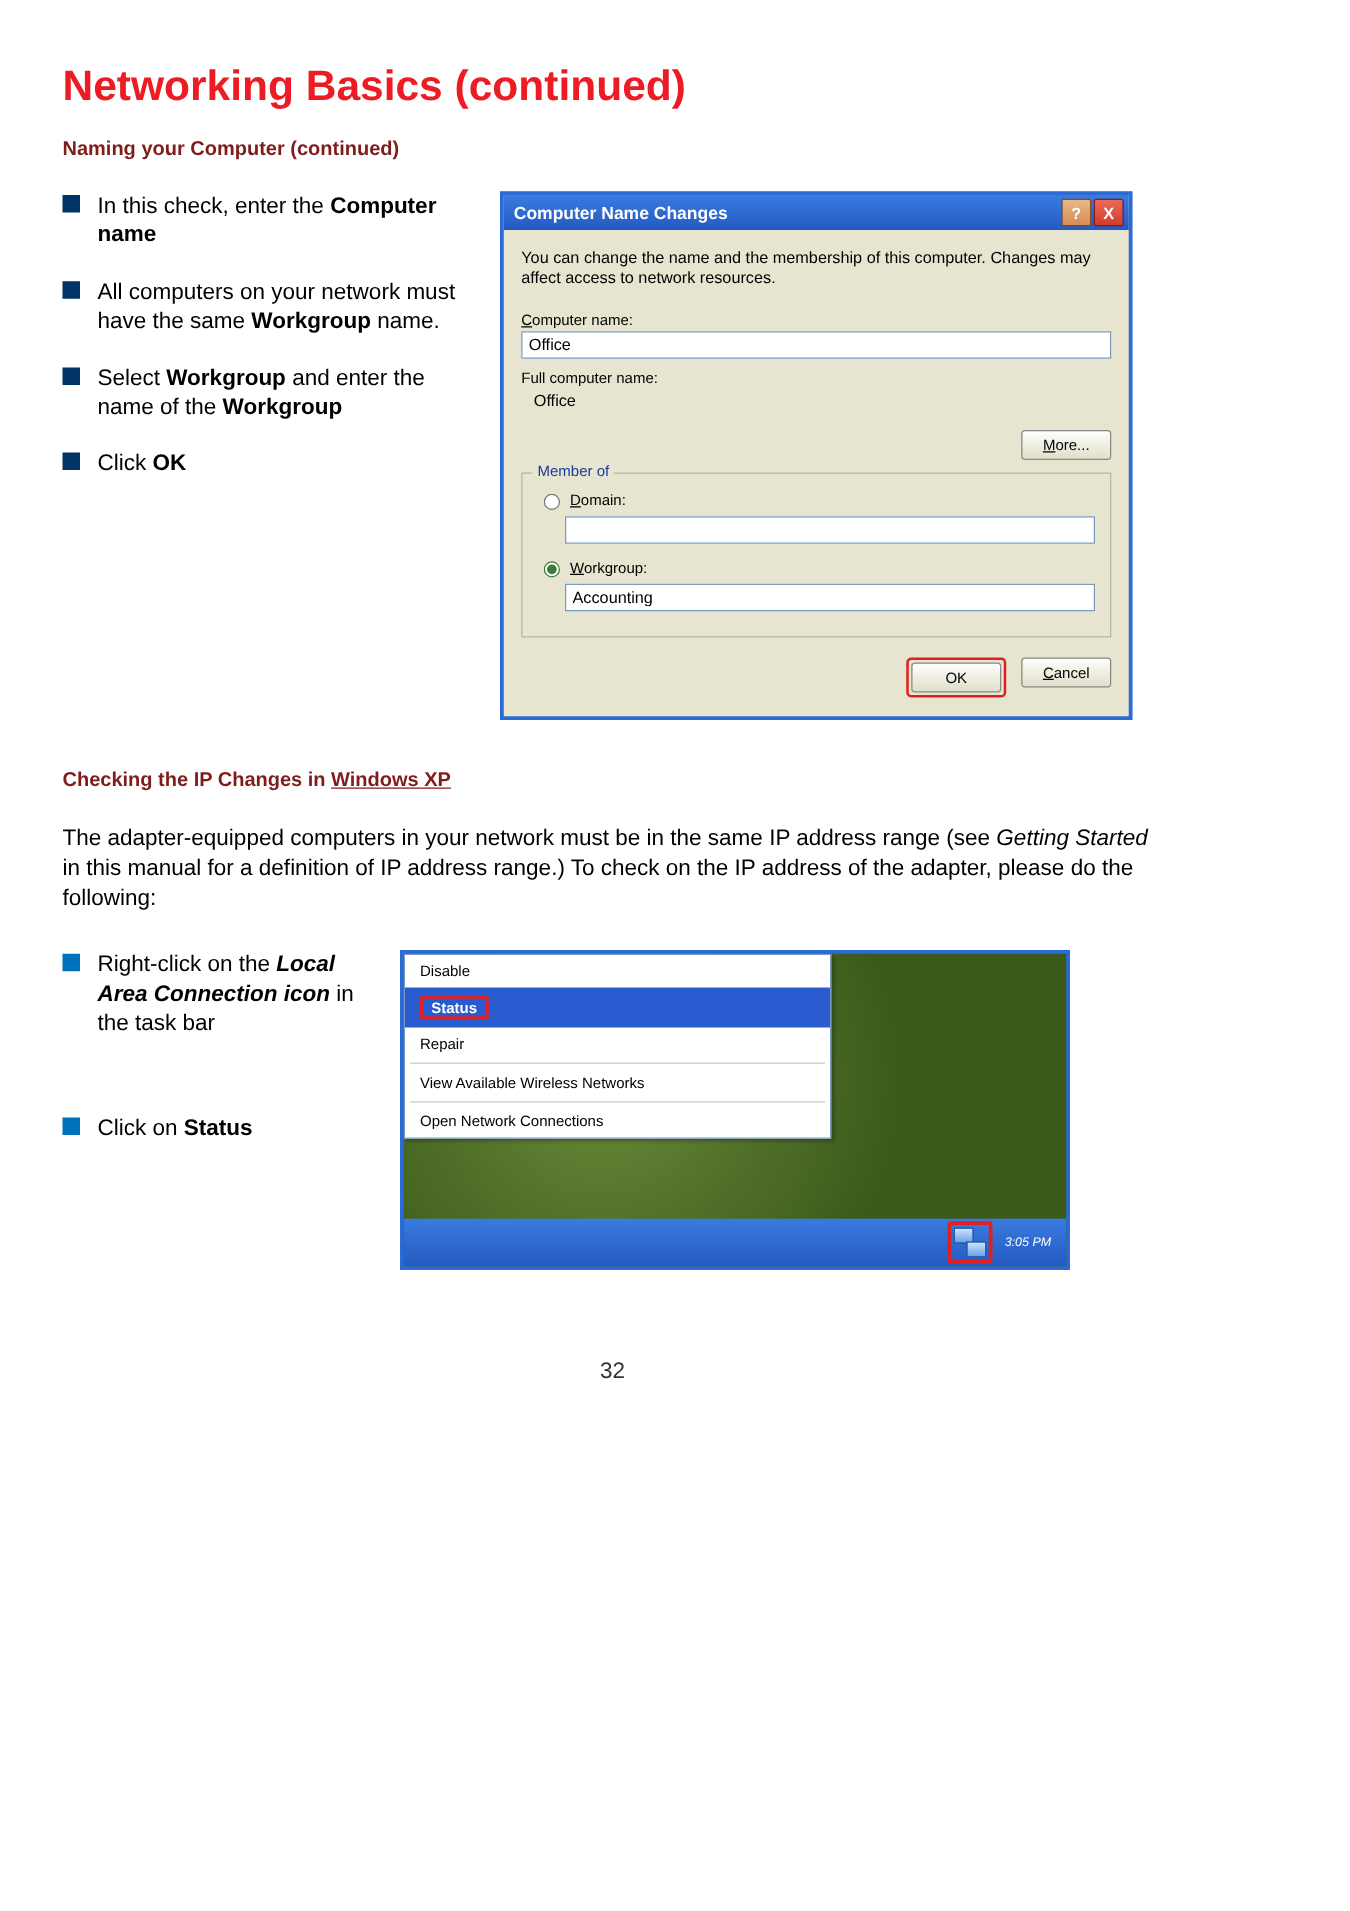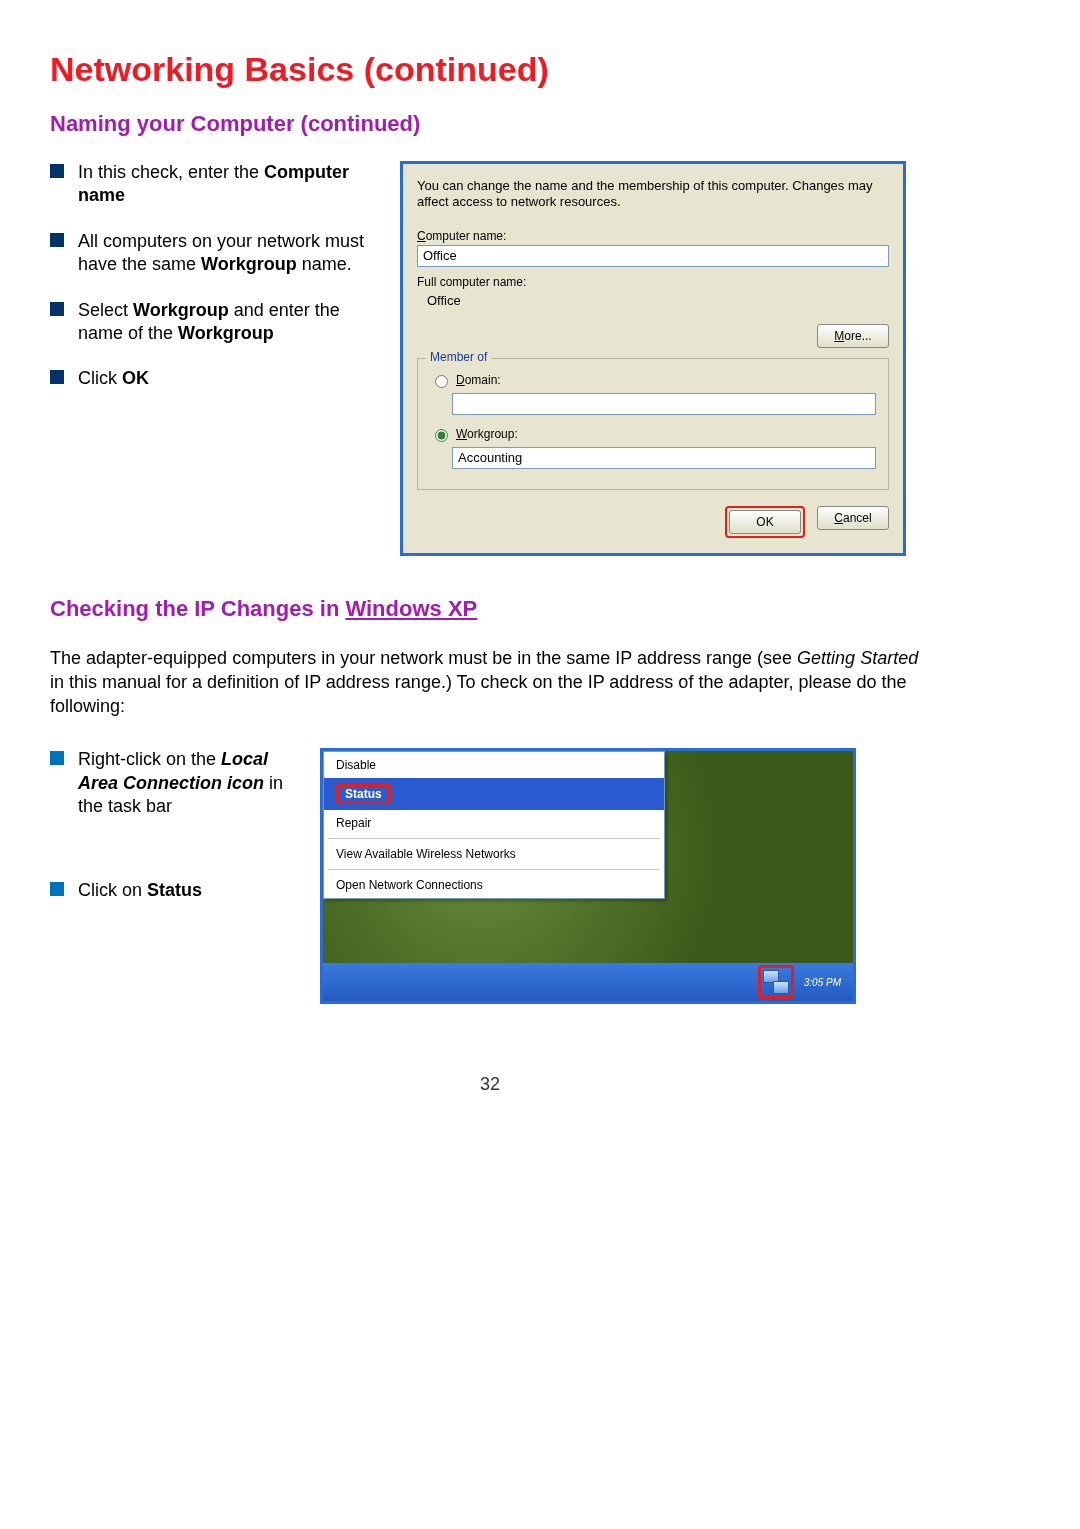--- a/index.html
+++ b/index.html
@@ -10,23 +10,23 @@
     width: 980px;
     box-sizing: border-box;
   }
   .page-title {
     font-size: 34px;
     font-weight: bold;
     color: #ed1c24;
     margin: 10px 0 22px 0;
   }
   .section-title {
-    font-size: 22px;
+    font-size: 16px;
     font-weight: bold;
-    color: #a21caf;
+    color: #7f1d1d;
     margin: 0 0 24px 0;
   }
   .section-title .uline { text-decoration: underline; }
   .row { display: flex; gap: 20px; align-items: flex-start; }
   .col-text { flex: 0 0 330px; }
   .col-text-narrow { flex: 0 0 250px; }
   ul.bullets { list-style: none; margin: 0; padding: 0; }
   ul.bullets li {
     position: relative;
     padding-left: 28px;
@@ -180,20 +180,25 @@
       <li>
         <span>Select </span><span class="b">Workgroup</span><span> and enter the name of the </span><span class="b">Workgroup</span>
       </li>
       <li>
         <span>Click </span><span class="b">OK</span>
       </li>
     </ul>
   </div>
 
   <div class="dlg">
+    <div class="dlg-titlebar">
+      <span class="title">Computer Name Changes</span>
+      <span class="win-btn">?</span>
+      <span class="win-btn close">X</span>
+    </div>
     <div class="dlg-body">
       <div class="desc">You can change the name and the membership of this computer. Changes may affect access to network resources.</div>
 
       <div class="dlg-label">
         <span class="ul">C</span><span>omputer name:</span>
       </div>
       <input class="dlg-input" value="Office" style="">
 
       <div class="dlg-label" style="margin-top:8px">Full computer name:</div>
       <div class="dlg-readonly">Office</div>

